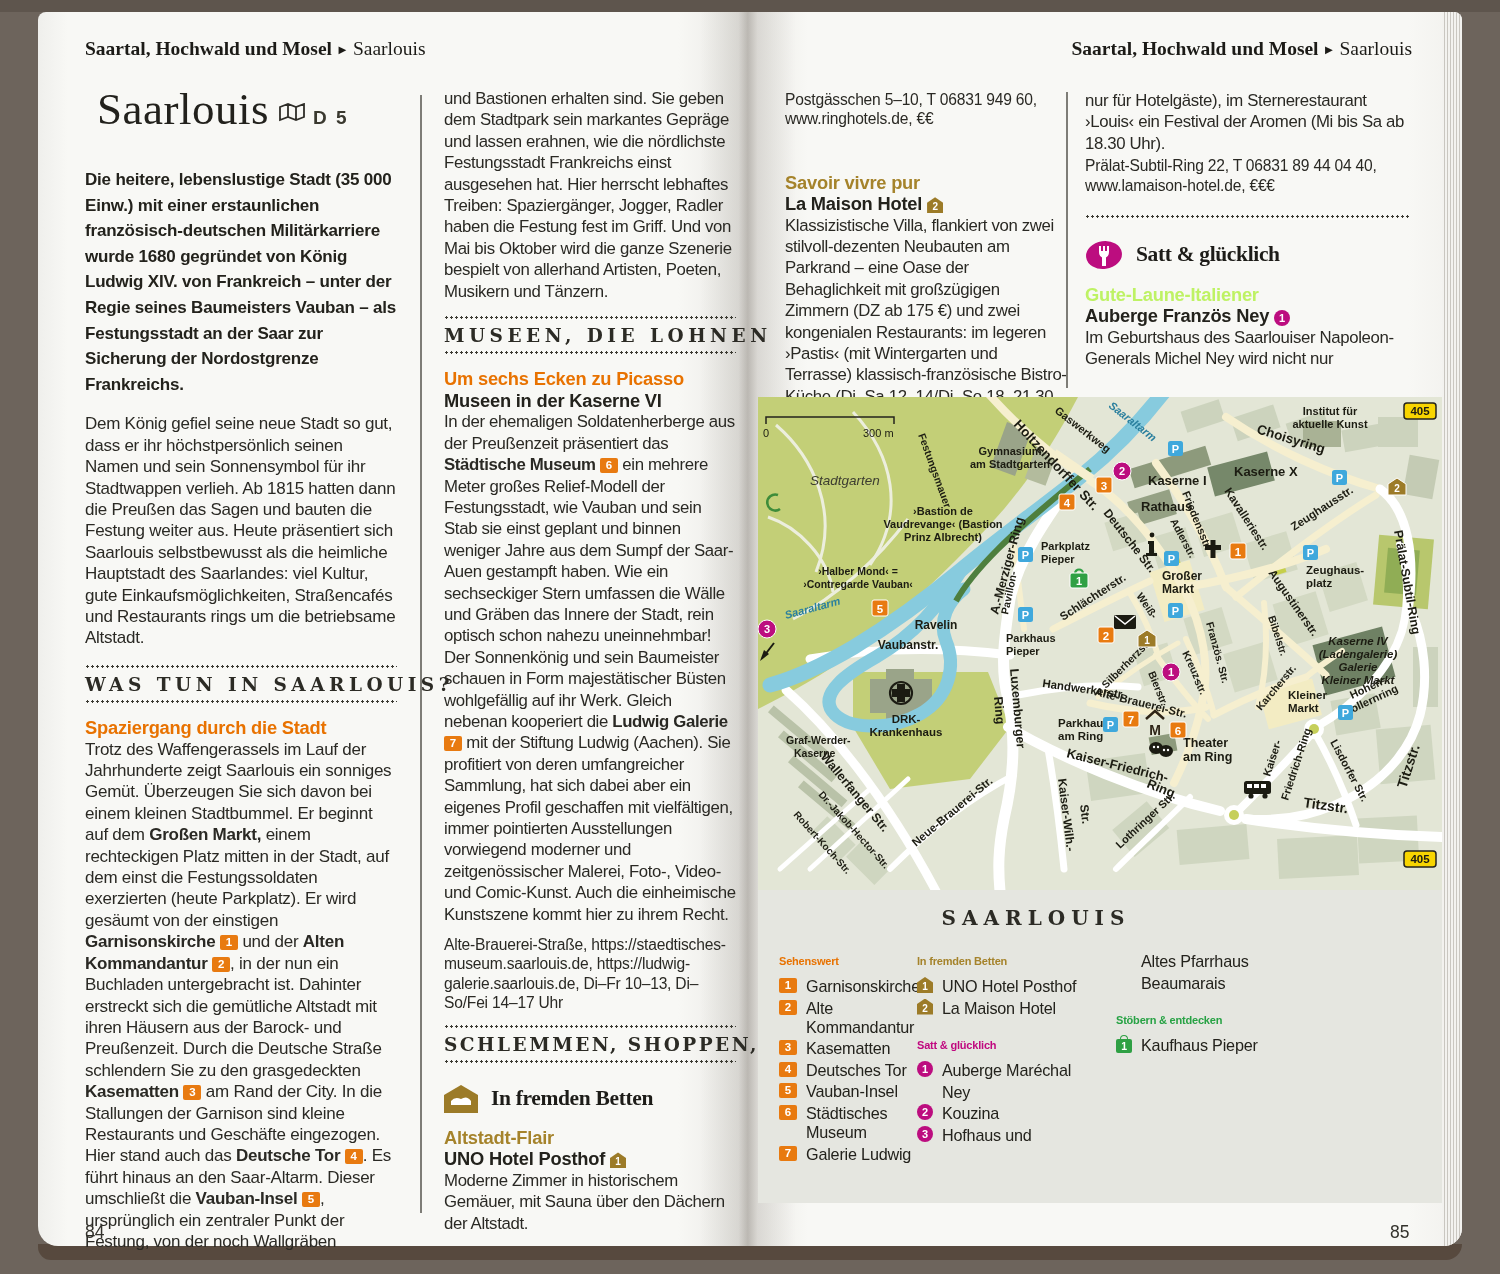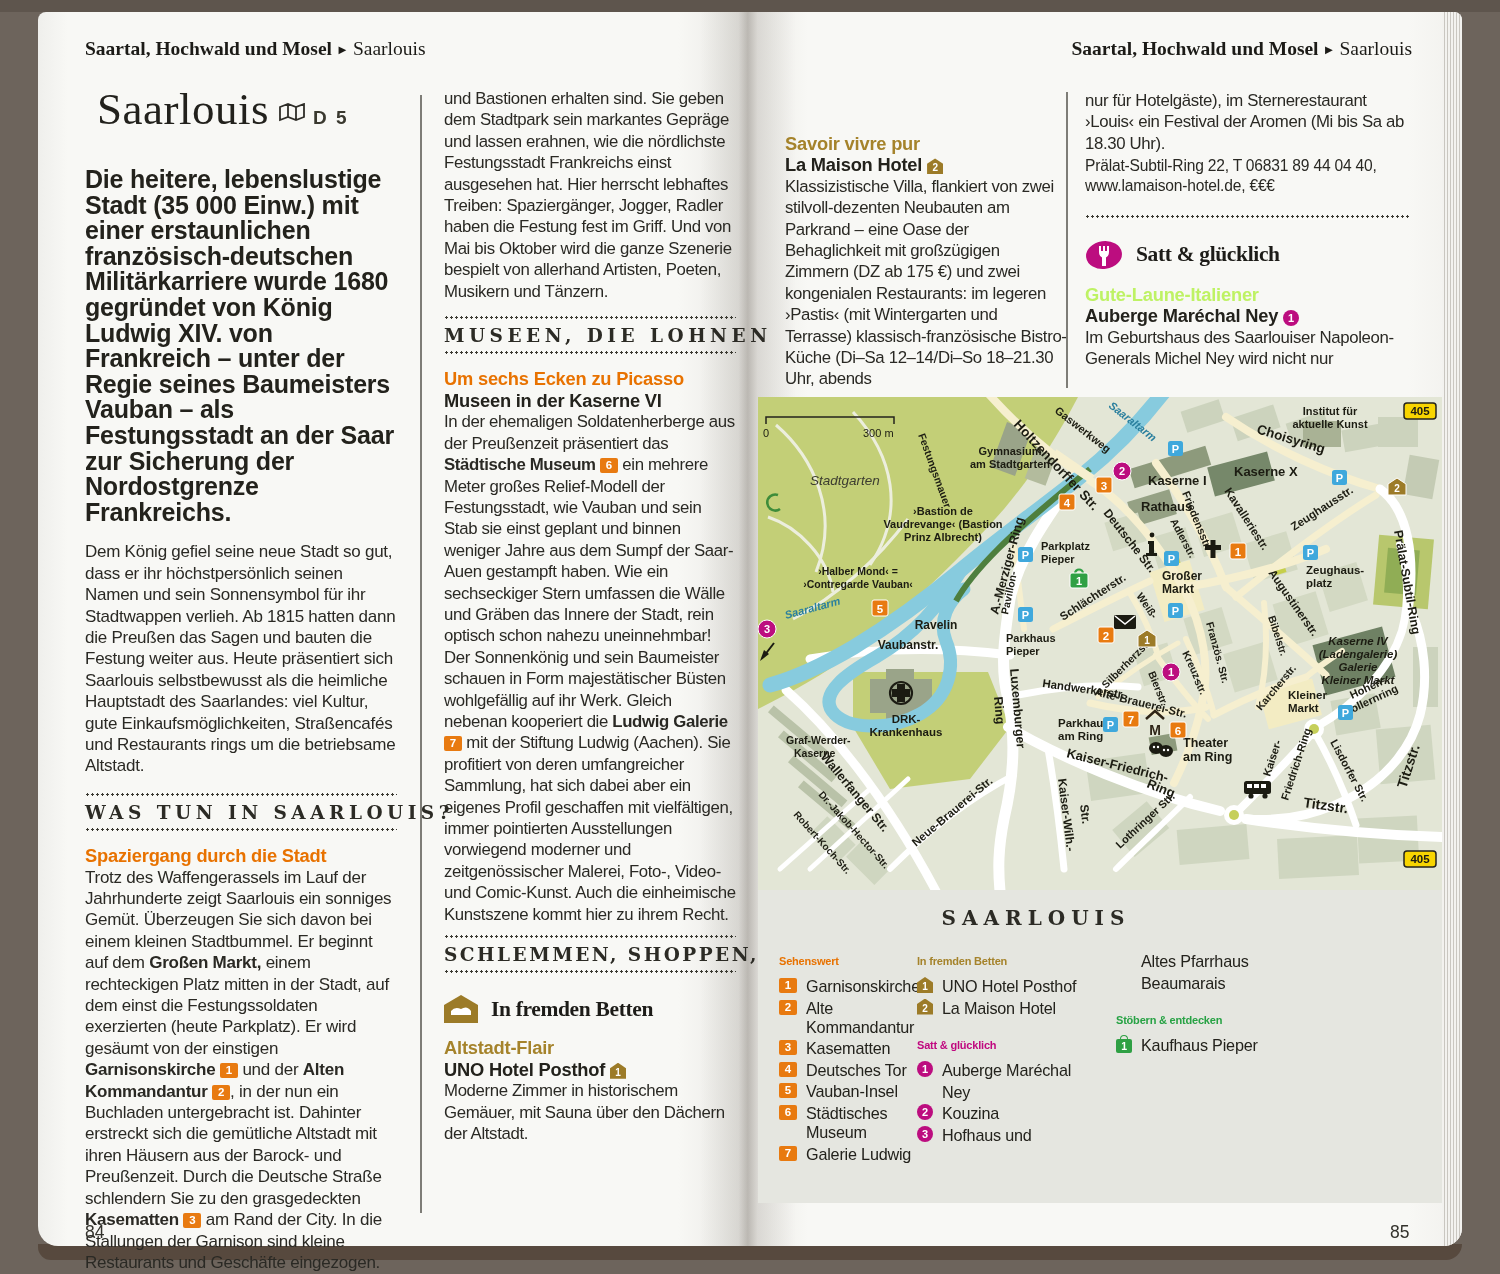--- a/index.html
+++ b/index.html
@@ -21,21 +21,21 @@
   
   .rhead{font-family:"Liberation Serif",serif;font-size:19.5px;color:#1c1b17;white-space:nowrap;}
   .rhead b{font-weight:700;}
   .rhead .arrow{font-size:13px;vertical-align:1px;padding:0 4px;}
   
   .col{position:absolute;line-height:21.4px;font-size:17px;letter-spacing:-0.25px;}
   .body{margin:0 0 10px 0;text-align:left;}
   h1.city{font-family:"Liberation Serif",serif;font-weight:400;font-size:45px;letter-spacing:0.5px;
        color:#22211c;margin:0 0 26px 12px;line-height:46px;}
   .mapref{font-size:19px;font-weight:700;font-family:"Liberation Sans",sans-serif;color:#3a392f;letter-spacing:2px;margin-left:8px;}
-  .intro{font-weight:700;font-size:25px;line-height:25.6px;letter-spacing:-0.2px;color:#23221c;margin:0 0 16px 0;}
+  .intro{font-weight:700;font-size:17px;line-height:25.6px;letter-spacing:-0.2px;color:#23221c;margin:0 0 16px 0;}
   .dotrule{height:3px;margin:2px 0;background-image:radial-gradient(circle,#3a3931 1.05px,transparent 1.25px);
        background-size:5px 3px;background-repeat:repeat-x;background-position:0 50%;}
   .stencil{font-family:"DejaVu Serif",serif;font-weight:700;font-size:18.5px;letter-spacing:4.5px;
        text-align:center;color:#2c2b25;margin:6px 0 5px 0;white-space:nowrap;}
   .subhead{font-weight:700;font-size:18.3px;margin:14px 0 0 0;letter-spacing:-0.2px;}
   .subhead.orange{color:#e87200;}
   .subhead.gold{color:#a5832b;}
   .subhead.magenta{color:#bef264;}
   .btitle{font-weight:700;font-size:18.3px;color:#23221c;margin:0;letter-spacing:-0.2px;}
   .info{font-size:15.6px;line-height:19.4px;letter-spacing:-0.2px;margin:4px 0 12px 0;word-break:break-word;}
@@ -117,59 +117,64 @@
 <div class="col" style="left:444px;top:88px;width:292px;font-size:16.8px;letter-spacing:-0.35px;">
   <p class="body">und Bastionen erhalten sind. Sie geben dem Stadtpark sein markantes Gepräge und lassen erahnen, wie die nördlichste Festungsstadt Frankreichs einst ausgesehen hat. Hier herrscht lebhaftes Treiben: Spaziergänger, Jogger, Radler haben die Festung fest im Griff. Und von Mai bis Oktober wird die ganze Szenerie bespielt von allerhand Artisten, Poeten, Musikern und Tänzern.</p>
   <div style="margin-top:14px;">
     <div class="dotrule"></div>
     <div class="stencil">MUSEEN, DIE LOHNEN</div>
     <div class="dotrule"></div>
   </div>
   <p class="subhead orange">Um sechs Ecken zu Picasso</p>
   <p class="btitle">Museen in der Kaserne VI</p>
   <p class="body"><span>In der ehemaligen Soldatenherberge aus der Preußenzeit präsentiert das </span><b>Städtische Museum</b> <span class="sq">6</span><span> ein mehrere Meter großes Relief-Modell der Festungsstadt, wie Vauban und sein Stab sie einst geplant und binnen weniger Jahre aus dem Sumpf der Saar-Auen gestampft haben. Wie ein sechseckiger Stern umfassen die Wälle und Gräben das Innere der Stadt, rein optisch schon nahezu uneinnehmbar! Der Sonnenkönig und sein Baumeister schauen in Form majestätischer Büsten wohlgefällig auf ihr Werk. Gleich nebenan kooperiert die </span><b>Ludwig Galerie</b> <span class="sq">7</span><span> mit der Stiftung Ludwig (Aachen). Sie profitiert von deren umfangreicher Sammlung, hat sich dabei aber ein eigenes Profil geschaffen mit vielfältigen, immer pointierten Ausstellungen vorwiegend moderner und zeitgenössischer Malerei, Foto-, Video- und Comic-Kunst. Auch die einheimische Kunstszene kommt hier zu ihrem Recht.</span></p>
+  <p class="info">Alte-Brauerei-Straße, https://staedtisches-museum.saarlouis.de, https://ludwig-galerie.saarlouis.de, Di–Fr 10–13, Di–So/Fei 14–17 Uhr</p>
   <div>
     <div class="dotrule"></div>
     <div class="stencil" style="letter-spacing:2.5px;">SCHLEMMEN, SHOPPEN, SCHLAFEN</div>
     <div class="dotrule"></div>
   </div>
   <div class="catline">
     <svg width="34" height="28" viewBox="0 0 34 28">
       <path d="M17,0 L34,10 V28 H0 V10 Z" fill="#9c7b28"></path>
       <path d="M7,16 q4,-5 10,-2 q6,-4 10,2 l0,4 l-20,0 Z" fill="#ffffff"></path>
     </svg>
     <span class="cathead">In fremden Betten</span>
   </div>
   <p class="subhead gold">Altstadt-Flair</p>
   <p class="btitle"><span>UNO Hotel Posthof</span> <span class="hmark">1</span></p>
   <p class="body">Moderne Zimmer in historischem Gemäuer, mit Sauna über den Dächern der Altstadt.</p>
 </div>
 
 <div class="col" style="left:785px;top:90px;width:282px;font-size:16.8px;letter-spacing:-0.35px;">
+  <p class="info" style="margin:0;">
+    <span style="display:block;">Postgässchen 5–10, T 06831 949 60,</span>
+    <span style="display:block;">www.ringhotels.de, €€</span>
+  </p>
   <p class="subhead gold" style="margin-top:43px;">Savoir vivre pur</p>
   <p class="btitle"><span>La Maison Hotel</span> <span class="hmark">2</span></p>
   <p class="body">Klassizistische Villa, flankiert von zwei stilvoll-dezenten Neubauten am Parkrand – eine Oase der Behaglichkeit mit großzügigen Zimmern (DZ ab 175 €) und zwei kongenialen Restaurants: im legeren ›Pastis‹ (mit Wintergarten und Terrasse) klassisch-französische Bistro-Küche (Di–Sa 12–14/Di–So 18–21.30 Uhr, abends</p>
 </div>
 
 <div class="col" style="left:1085px;top:90px;width:326px;font-size:16.8px;letter-spacing:-0.35px;">
   <p class="body" style="margin-bottom:2px;">nur für Hotelgäste), im Sternerestaurant ›Louis‹ ein Festival der Aromen (Mi bis Sa ab 18.30 Uhr).</p>
   <p class="info" style="margin-top:0;">
     <span style="display:block;">Prälat-Subtil-Ring 22, T 06831 89 44 04 40,</span>
     <span style="display:block;">www.lamaison-hotel.de, €€€</span>
   </p>
   <div class="dotrule" style="margin-top:20px;"></div>
   <div class="catline">
     <svg width="38" height="30" viewBox="0 0 38 30">
       <ellipse cx="19" cy="15" rx="18" ry="14" fill="#bc0d7f" transform="rotate(-8 19 15)"></ellipse>
       <path d="M15,6 V12 M19,6 V12 M23,6 V12 M15,12 h8 q0,4 -3,5 V25 h-2 V17 q-3,-1 -3,-5 Z" stroke="#ffffff" stroke-width="2" fill="#ffffff"></path>
     </svg>
     <span class="cathead">Satt &amp; glücklich</span>
   </div>
   <p class="subhead magenta">Gute-Laune-Italiener</p>
-  <p class="btitle"><span>Auberge Maréchal Ney</span> <span class="cmark">1</span></p>
+  <p class="btitle"><span>Auberge Französ Ney</span> <span class="cmark">1</span></p>
   <p class="body">Im Geburtshaus des Saarlouiser Napoleon-Generals Michel Ney wird nicht nur</p>
 </div>
 <div class="pgnum" style="left:1390px;top:1222px;">85</div>
 
 <div class="mapbox">
 <svg width="684" height="493" viewBox="0 0 684 493" style="display:block;">
   <rect x="0" y="0" width="684" height="493" fill="#e3e6d6"></rect>
 
   <path d="M0,0 L320,0 C298,42 276,76 246,112 C206,158 158,202 114,242 C78,270 44,290 0,312 Z" fill="#c3cf77"></path>
   <g stroke="#eceedd" stroke-width="3" fill="none">

